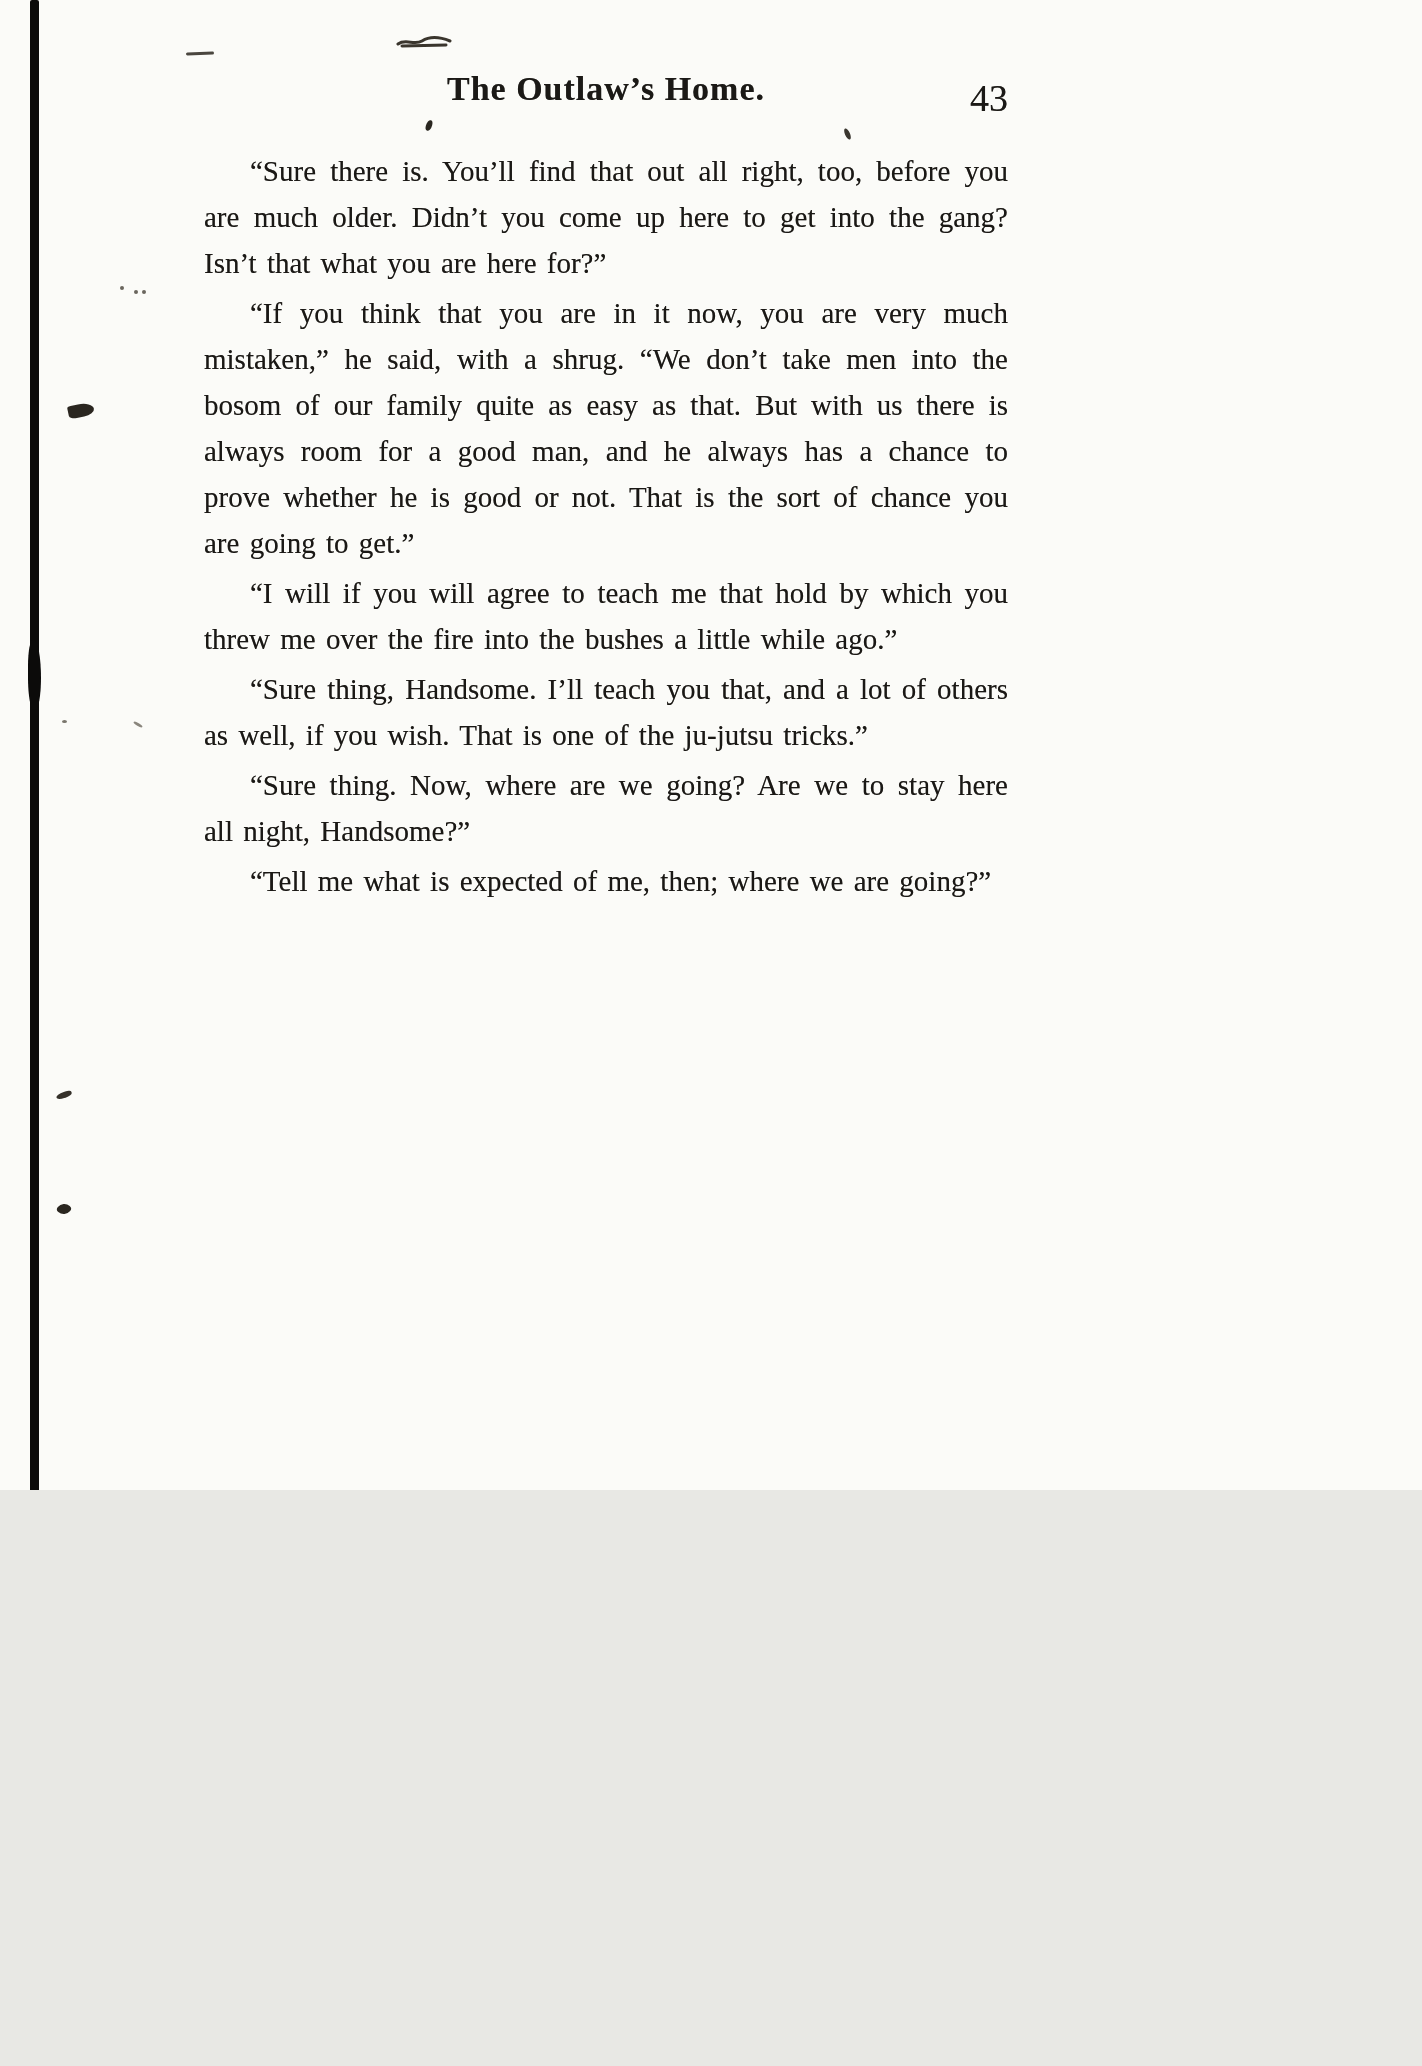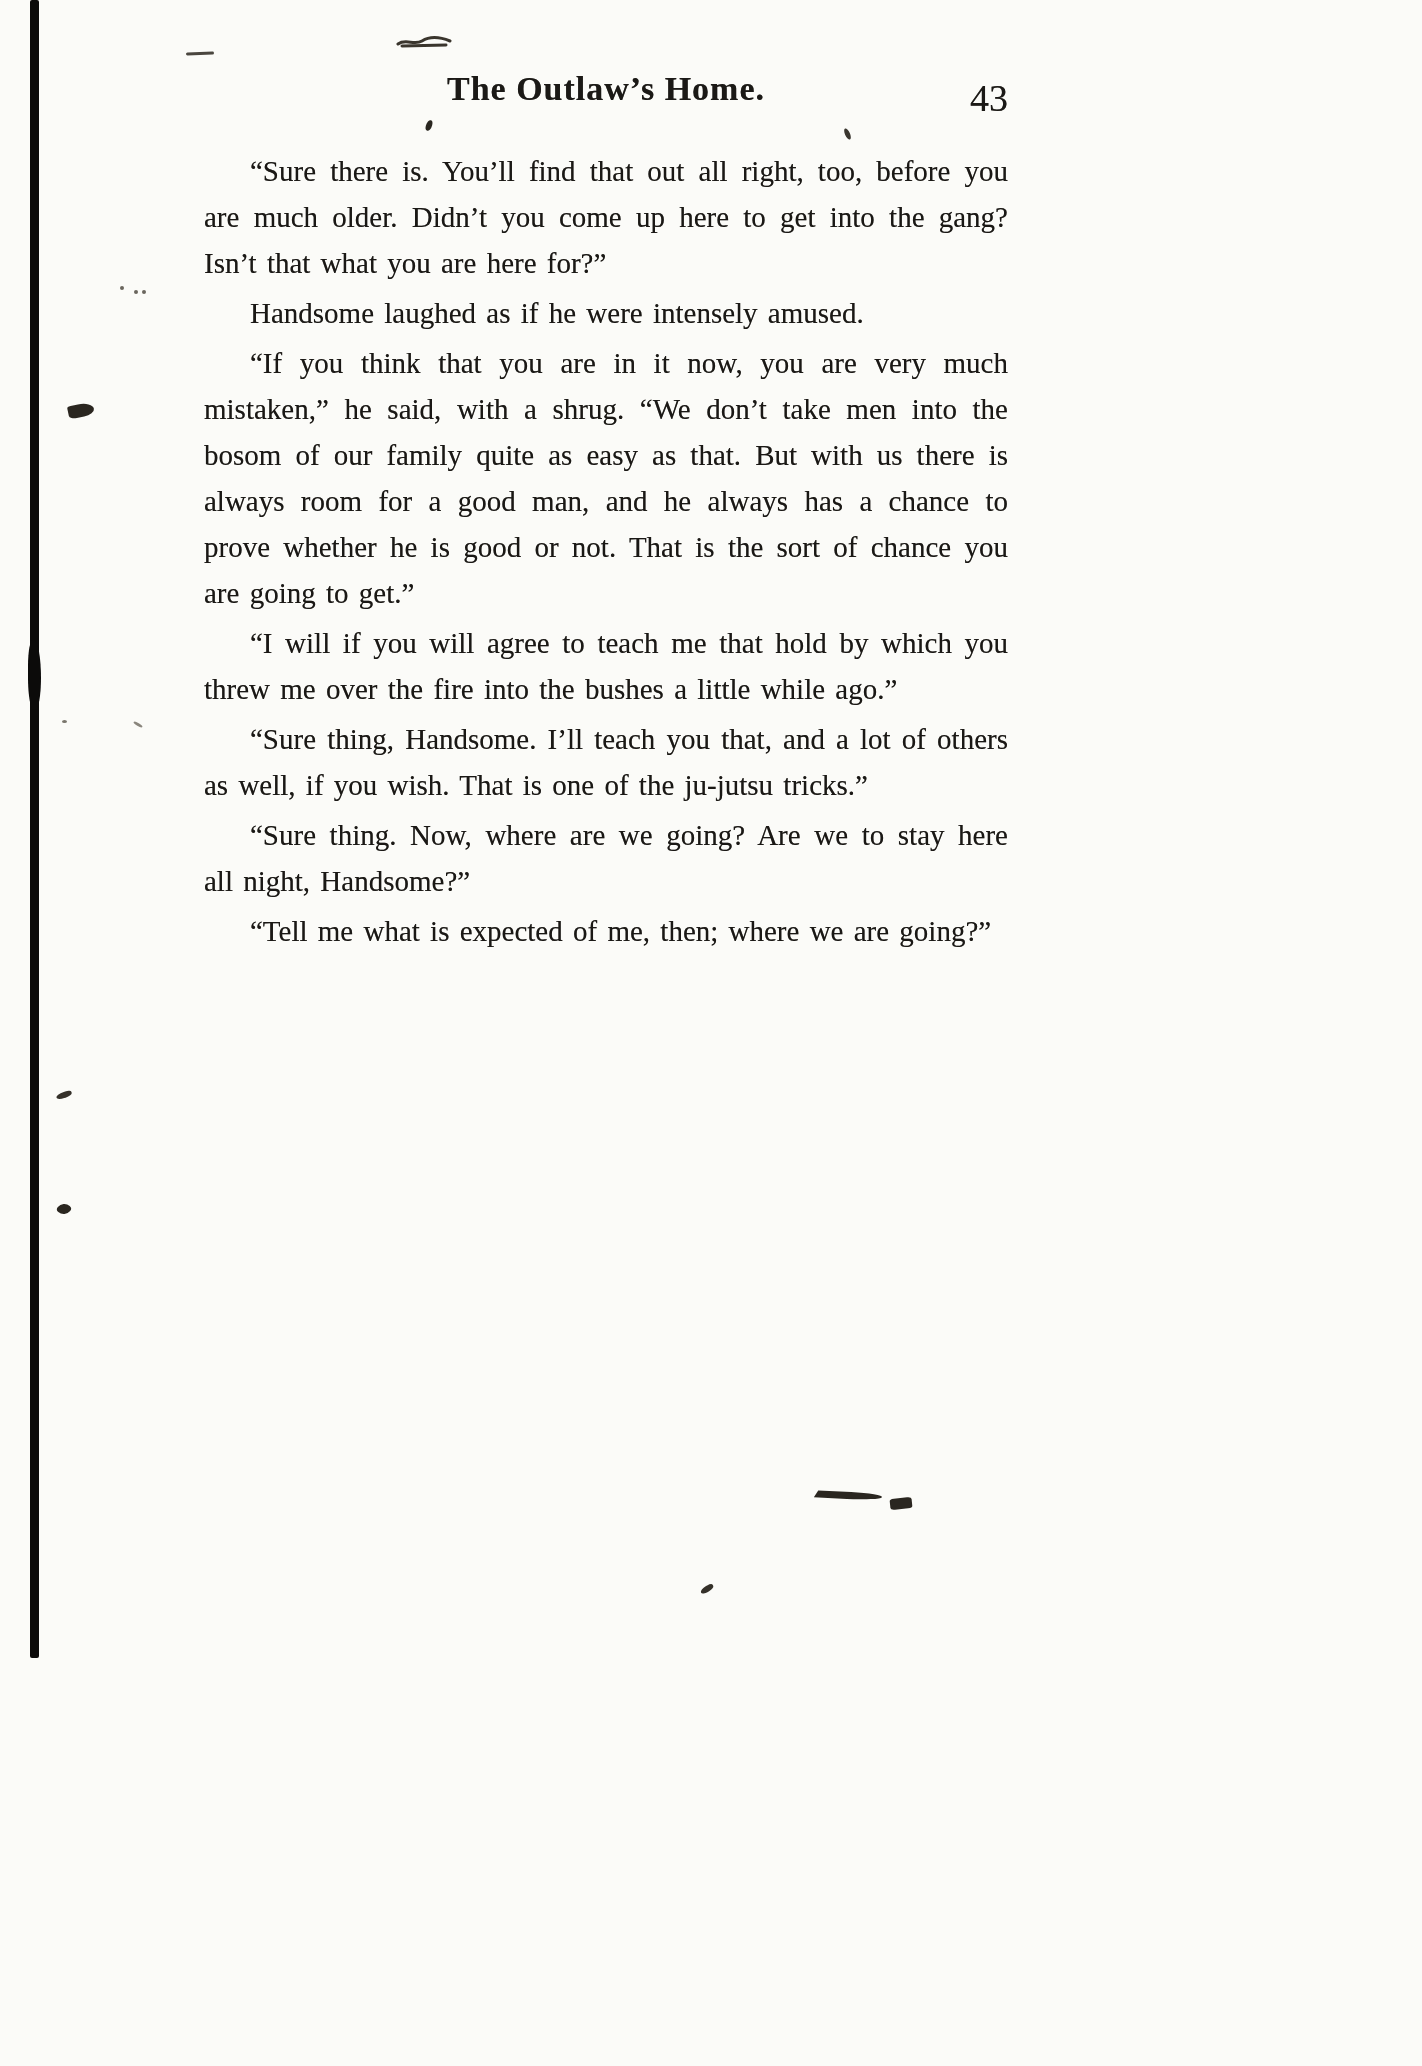--- a/index.html
+++ b/index.html
@@ -3,21 +3,21 @@
 <meta charset="utf-8">
 <style>
   html, body {
     margin: 0;
     padding: 0;
     background: #e8e8e4;
   }
   .page {
     position: relative;
     width: 1422px;
-    height: 2066px;
+    height: 1490px;
     margin: 0 auto;
     background: #fbfbf8;
     overflow: hidden;
     font-family: "Liberation Serif", "DejaVu Serif", serif;
     color: #171513;
   }
   
   .binding-edge {
     position: absolute;
     left: 30px;
@@ -191,21 +191,20 @@
 
   <div class="content">
 
     <div class="header">
       <span class="title">The Outlaw’s Home.</span>
       <span class="page-number">43</span>
     </div>
 
     <div class="body-text">
       <p>“Sure there is.  You’ll find that out all right, too, before you are much older.  Didn’t you come up here to get into the gang?  Isn’t that what you are here for?”</p>
-      <p>Handsome laughed as if he were intensely amused.</p>
       <p>“If you think that you are in it now, you are very much mistaken,” he said, with a shrug.  “We don’t take men into the bosom of our family quite as easy as that.  But with us there is always room for a good man, and he always has a chance to prove whether he is good or not.  That is the sort of chance you are going to get.”</p>
       <p>“I will if you will agree to teach me that hold by which you threw me over the fire into the bushes a little while ago.”</p>
       <p>“Sure thing, Handsome.  I’ll teach you that, and a lot of others as well, if you wish.  That is one of the ju-jutsu tricks.”</p>
       <p>“Sure thing.  Now, where are we going?  Are we to stay here all night, Handsome?”</p>
       <p>“Tell me what is expected of me, then; where we are going?”</p>
     </div>
 
   </div>
 
 </div>

